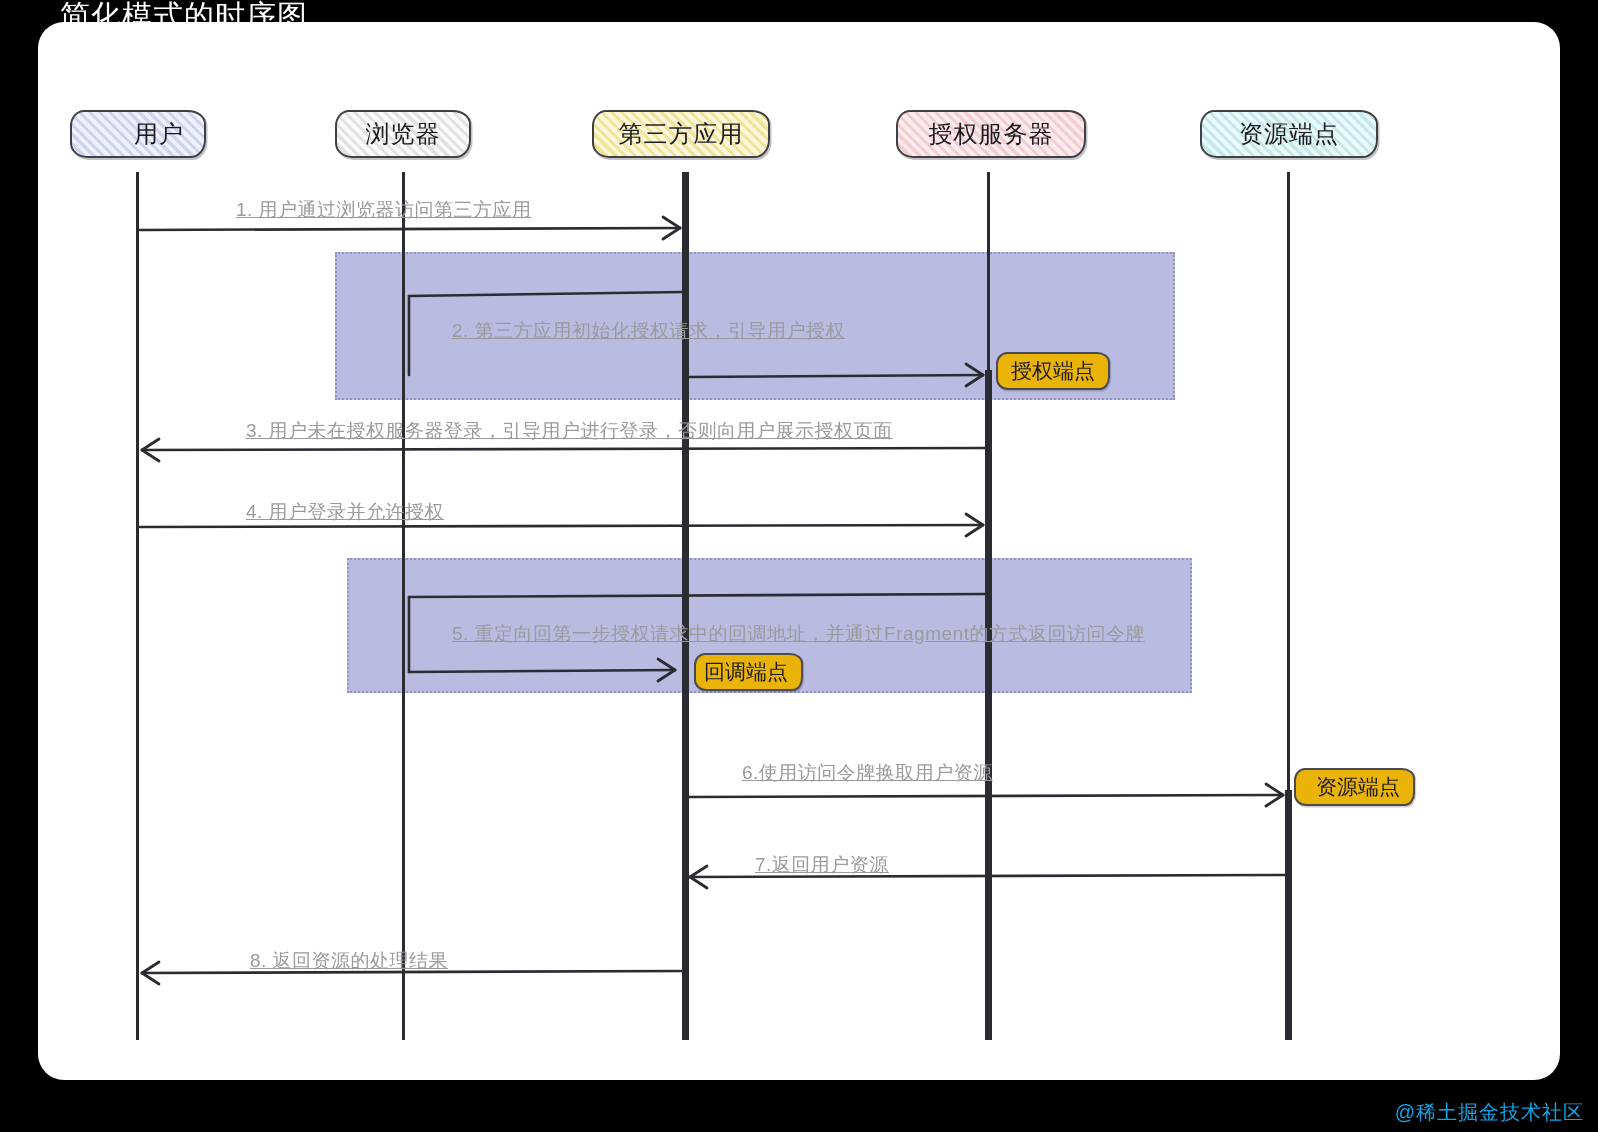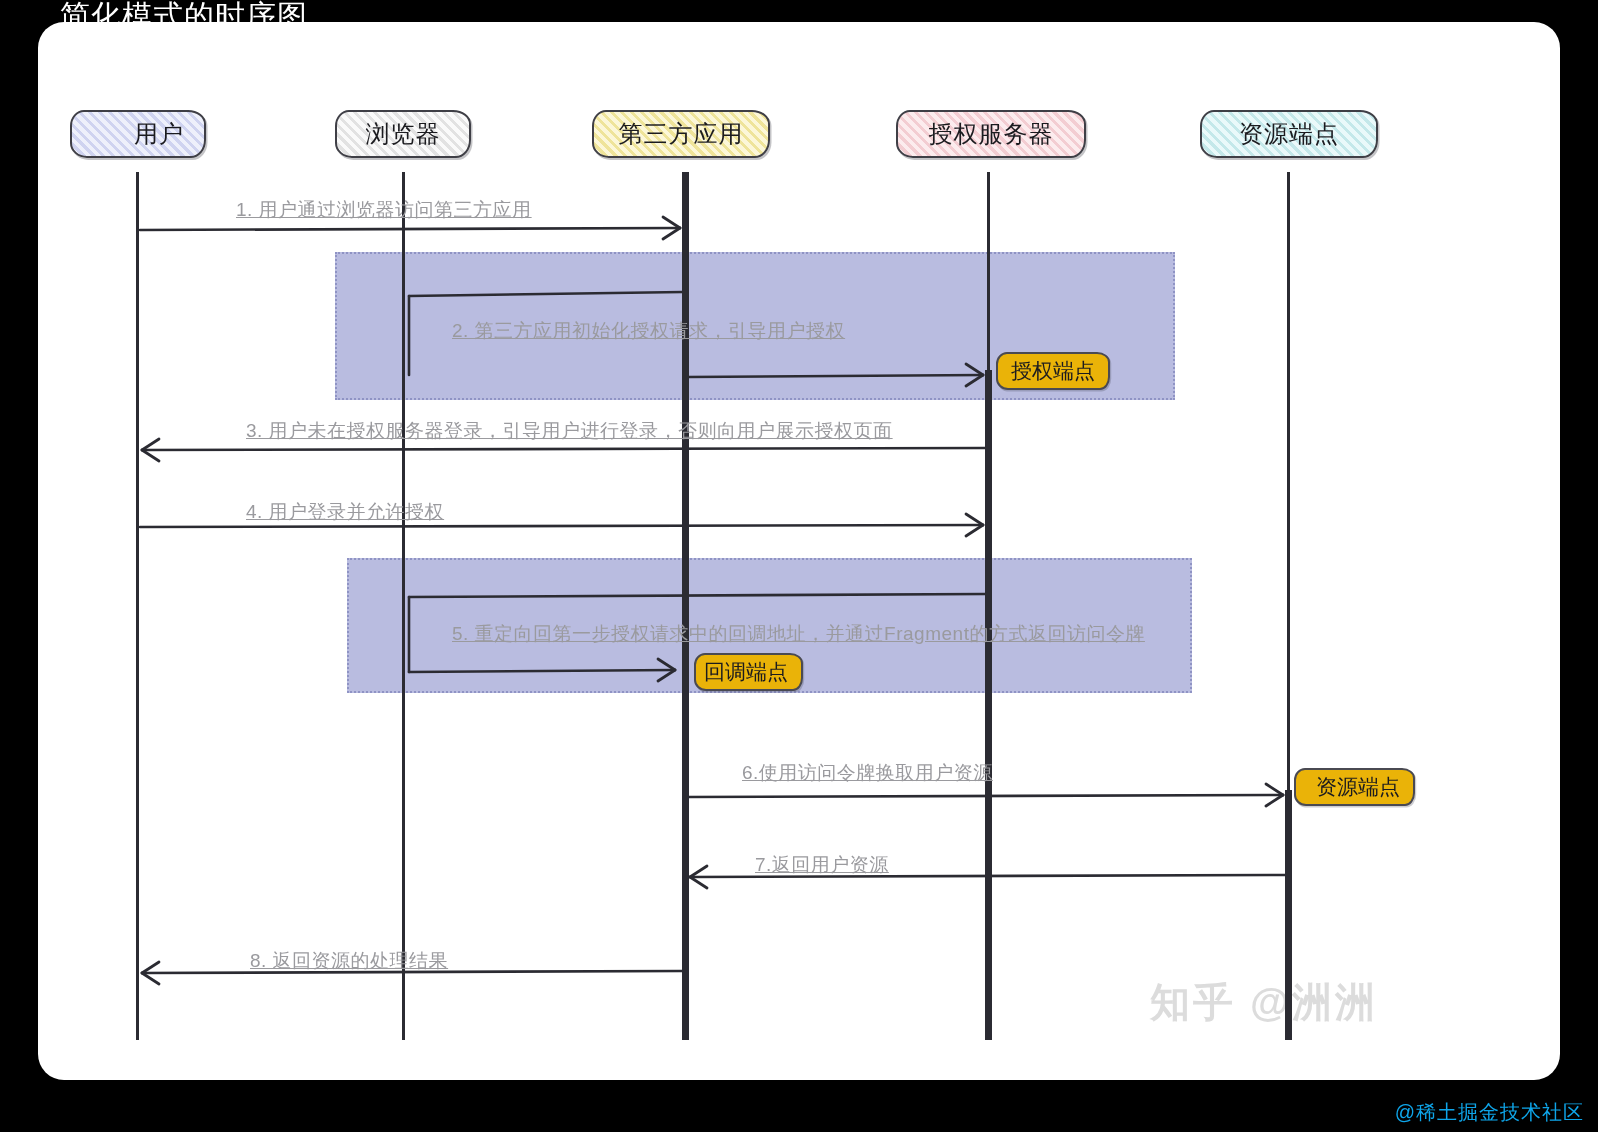--- a/index.html
+++ b/index.html
@@ -128,21 +128,20 @@
 </style>
 </head>
 <body>
 
 <div id="screen">
 
   <div id="top-text">简化模式的时序图。</div>
 
   <div id="card"></div>
 
-  <div id="zhihu-wm">知乎 @洲洲</div>
   <div id="footer-wm">@稀土掘金技术社区</div>
 
   <div id="diagram">
     <div id="fragments-layer">
         <div class="fragment" style="left: 335px; top: 252px; width: 840px; height: 148px;"></div>
         <div class="fragment" style="left: 347px; top: 558px; width: 845px; height: 135px;"></div>
       </div>
     <div id="lifelines-layer">
         <div class="lifeline" style="left: 136px; top: 172px; height: 868px;"></div>
         <div class="lifeline" style="left: 402px; top: 172px; height: 868px;"></div>

